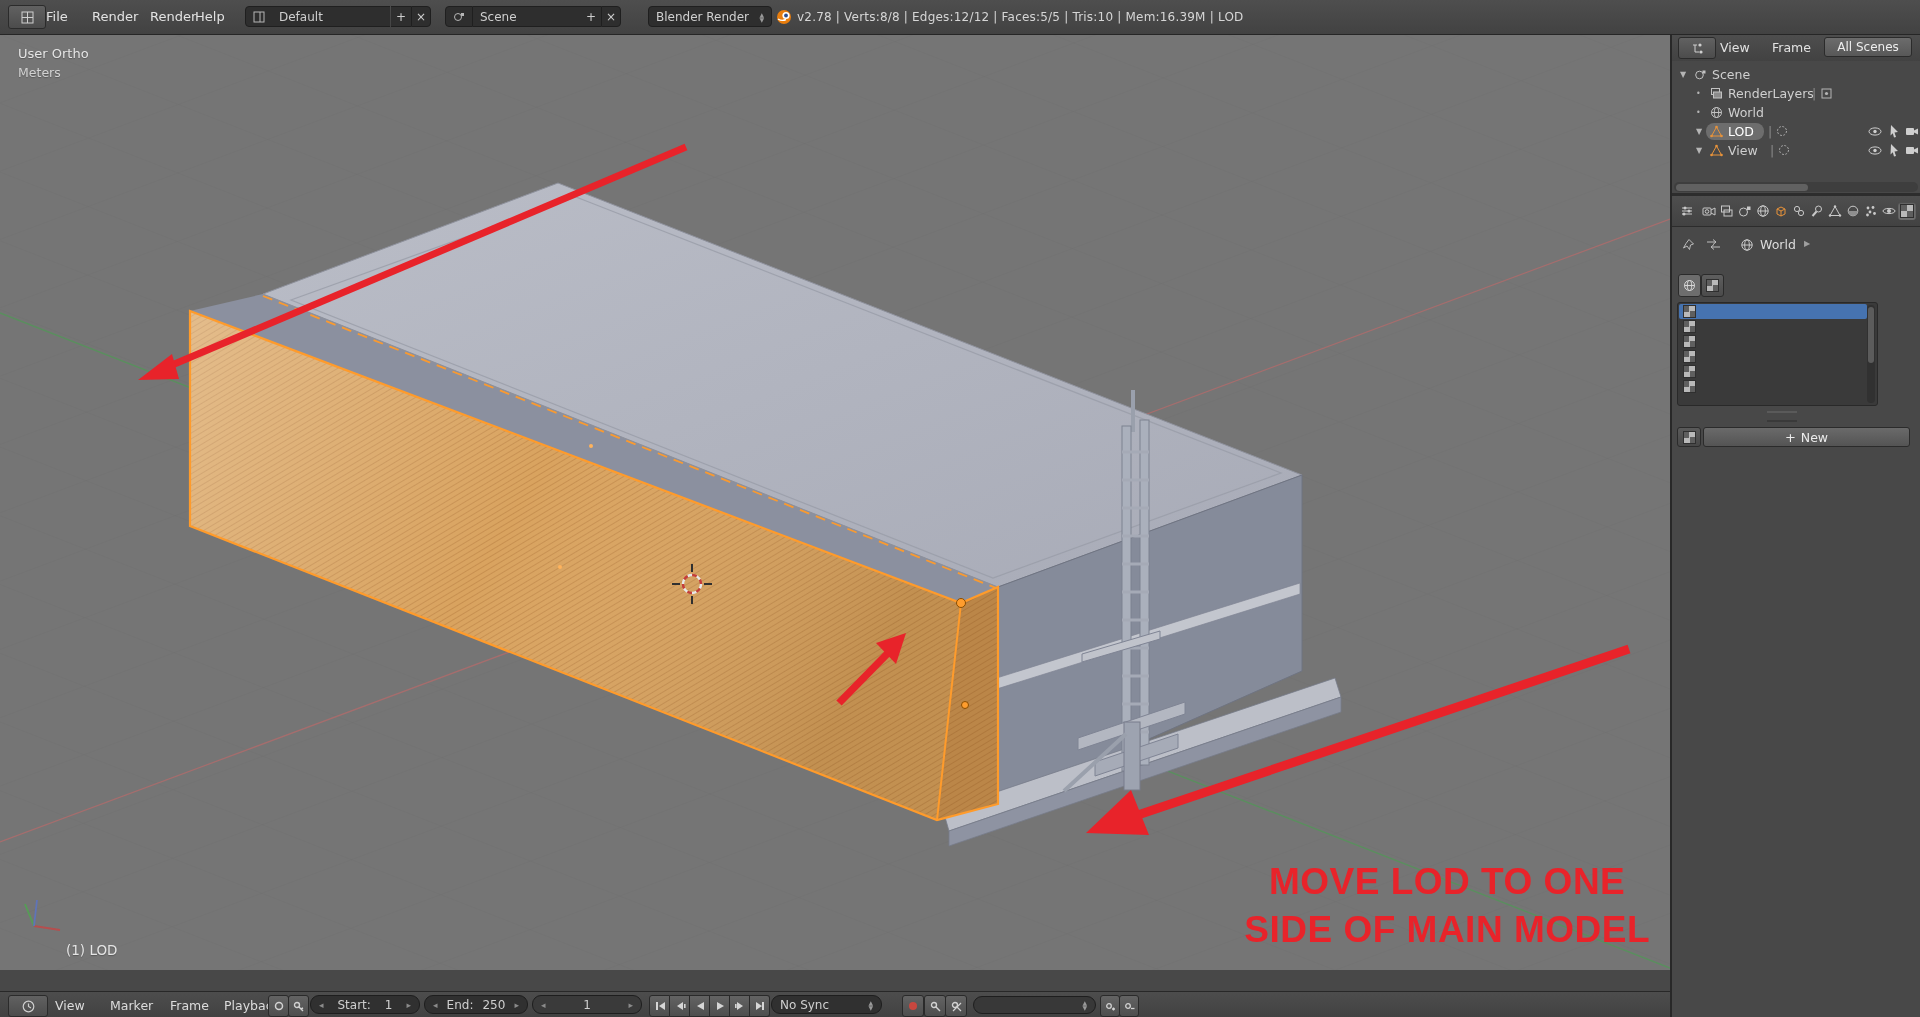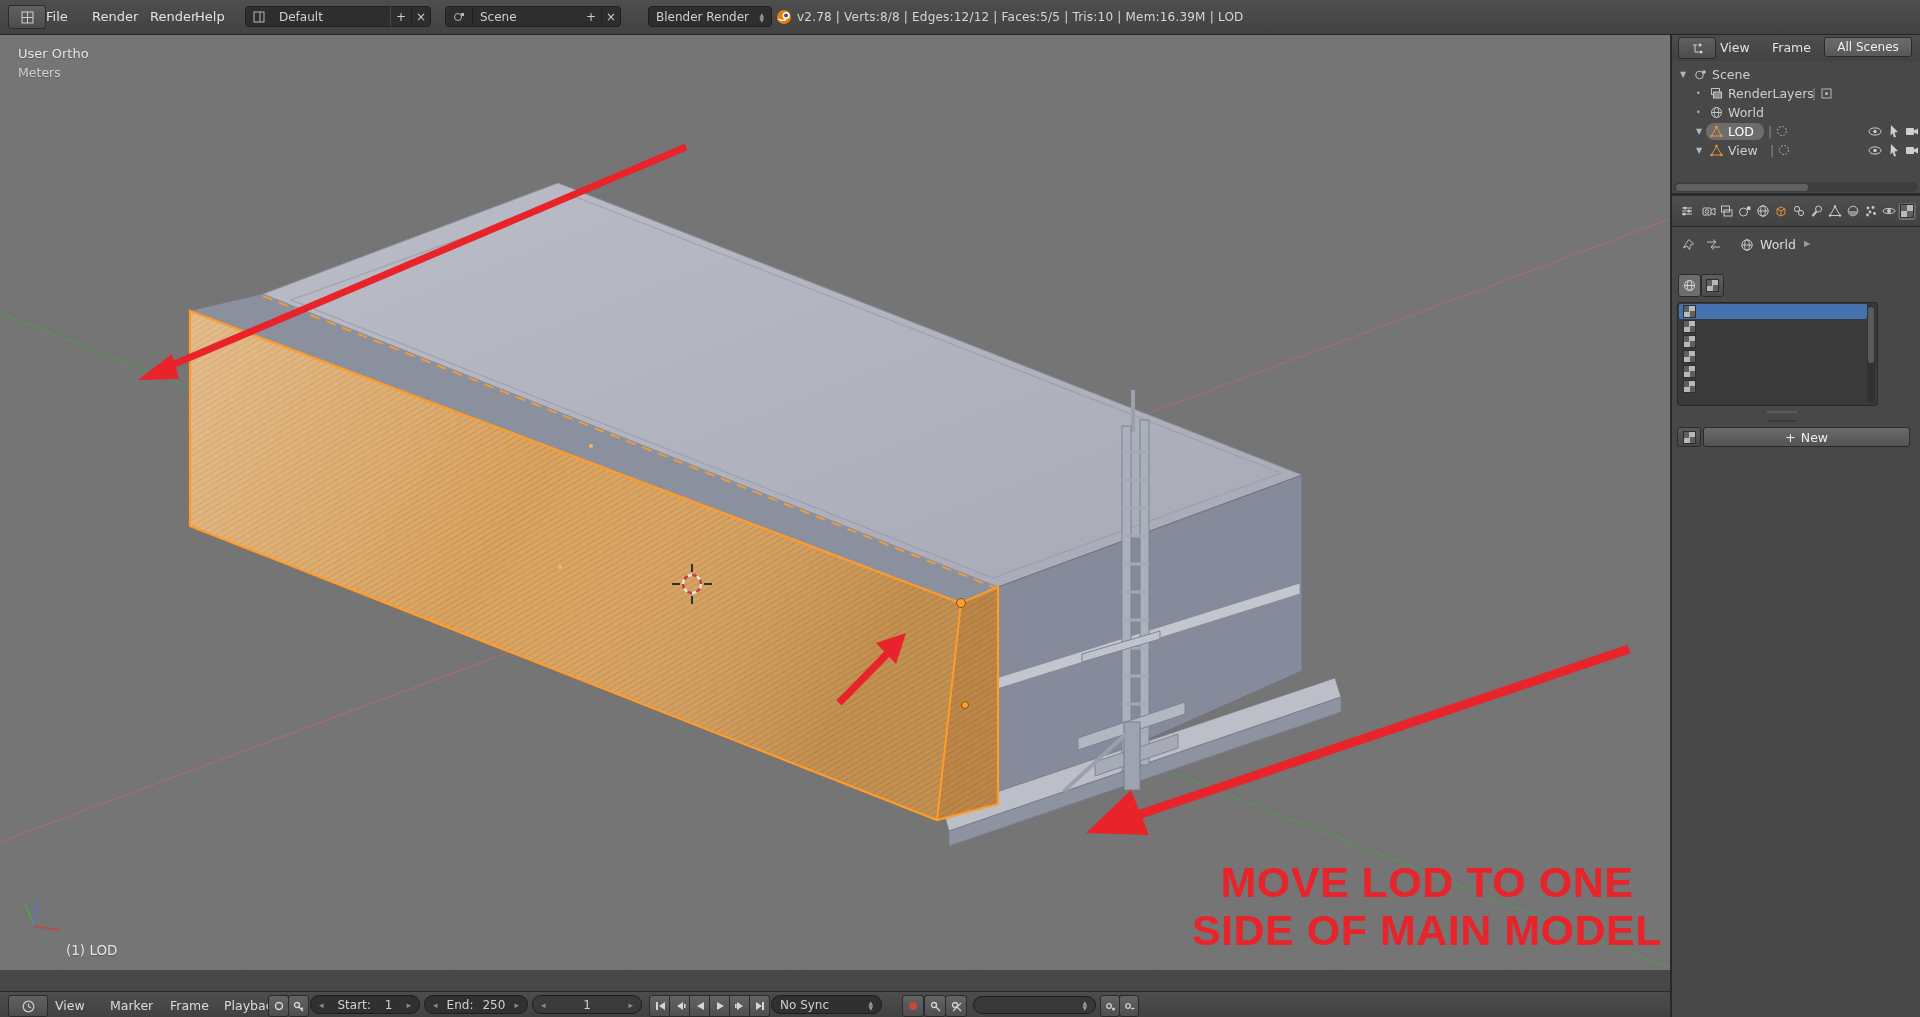--- a/index.html
+++ b/index.html
@@ -15,22 +15,22 @@
   .wseg{position:absolute;top:6px;height:21px;background:#2e2e2e;border:1px solid #1f1f1f;color:#cfcfcf;
         font-size:12px;display:flex;align-items:center;padding:0 7px;box-sizing:border-box;}
   .wseg.first{border-radius:4px 0 0 4px;}
   .wseg.last{border-radius:0 4px 4px 0;}
   .wseg.mid{border-left:none;border-right:none;}
   .updown{display:inline-block;font-size:6px;line-height:5px;color:#9a9a9a;margin-left:5px;}
   .stats{position:absolute;top:10px;left:797px;font-size:12px;color:#d6d6d6;letter-spacing:0.2px;}
   
   .viewport{position:absolute;left:0;top:34px;width:1670px;height:936px;background:#757575;overflow:hidden;}
   .vp-label{position:absolute;font-size:13px;color:#e5e5e5;text-shadow:0 1px 1px rgba(0,0,0,.25);}
-  .annotation{position:absolute;right:8px;top:824px;text-align:center;font-weight:bold;
-              font-size:43px;line-height:48px;letter-spacing:0.5px;color:#e8232a;
+  .annotation{position:absolute;right:20px;top:824px;text-align:center;font-weight:bold;
+              font-size:37px;line-height:48px;letter-spacing:0.5px;color:#e8232a;
               font-family:"Liberation Sans","DejaVu Sans",sans-serif;}
   
   .dstrip{position:absolute;left:0;top:970px;width:1670px;height:21px;background:linear-gradient(#474747,#3c3c3c);
           border-top:1px solid #2c2c2c;display:flex;align-items:center;padding-left:26px;box-sizing:border-box;
           font-size:12.5px;color:#ebebeb;z-index:20;}
   
   .timeline{position:absolute;left:0;top:991px;width:1670px;height:26px;background:linear-gradient(#4d4d4d,#414141);
             border-top:1px solid #282828;z-index:20;}
   .tl-menu{position:absolute;top:6px;font-size:12.5px;color:#dcdcdc;}
   .nfield{position:absolute;top:3px;height:19px;background:#303030;border:1px solid #1e1e1e;border-radius:9px;

